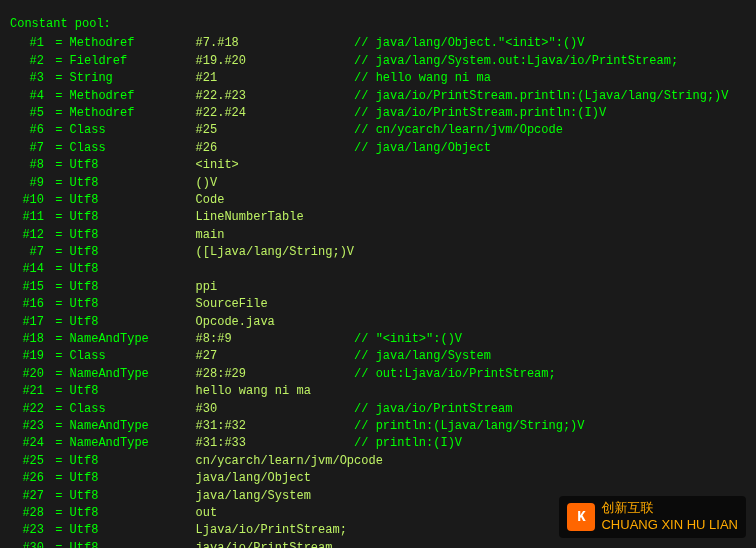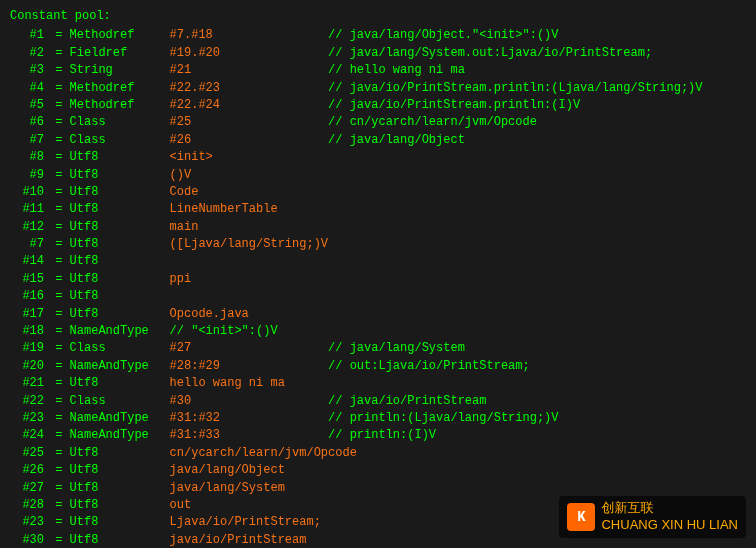--- a/index.html
+++ b/index.html
@@ -11,21 +11,21 @@
       background-color: #1a1a1a;
       color: #00ff00;
       font-family: 'Courier New', Courier, monospace;
       font-size: 12px;
       width: 756px;
       height: 548px;
       overflow: hidden;
       position: relative;
     }
     .code-container {
-      padding: 8px 10px;
+      padding: 16px 10px;
       line-height: 1.45;
       width: 100%;
       height: 100%;
       overflow: hidden;
       position: relative;
     }
     .code-line {
       display: flex;
       white-space: pre;
     }
@@ -37,22 +37,23 @@
     }
     .col-eq {
       color: #00ff00;
       min-width: 16px;
     }
     .col-type {
       color: #00ff00;
       min-width: 100px;
     }
     .col-ref {
-      color: #f97316;
+      color: #bef264;
       min-width: 90px;
+      margin-left: 26px;
     }
     .col-comment {
       color: #00ff00;
     }
     .header-line {
       color: #00ff00;
       margin-bottom: 2px;
     }
     .watermark {
       position: absolute;
@@ -98,23 +99,23 @@
       <div class="code-line"><span class="col-num"> #6</span><span class="col-eq"> = </span><span class="col-type">Class       </span><span class="col-ref">#25                   </span><span class="col-comment">// cn/ycarch/learn/jvm/Opcode</span></div>
       <div class="code-line"><span class="col-num"> #7</span><span class="col-eq"> = </span><span class="col-type">Class       </span><span class="col-ref">#26                   </span><span class="col-comment">// java/lang/Object</span></div>
       <div class="code-line"><span class="col-num"> #8</span><span class="col-eq"> = </span><span class="col-type">Utf8        </span><span class="col-ref">&lt;init&gt;                </span></div>
       <div class="code-line"><span class="col-num"> #9</span><span class="col-eq"> = </span><span class="col-type">Utf8        </span><span class="col-ref">()V                   </span></div>
       <div class="code-line"><span class="col-num">#10</span><span class="col-eq"> = </span><span class="col-type">Utf8        </span><span class="col-ref">Code                  </span></div>
       <div class="code-line"><span class="col-num">#11</span><span class="col-eq"> = </span><span class="col-type">Utf8        </span><span class="col-ref">LineNumberTable       </span></div>
       <div class="code-line"><span class="col-num">#12</span><span class="col-eq"> = </span><span class="col-type">Utf8        </span><span class="col-ref">main                  </span></div>
       <div class="code-line"><span class="col-num">#7</span><span class="col-eq"> = </span><span class="col-type">Utf8        </span><span class="col-ref">([Ljava/lang/String;)V</span></div>
       <div class="code-line"><span class="col-num">#14</span><span class="col-eq"> = </span><span class="col-type">Utf8        </span></div>
       <div class="code-line"><span class="col-num">#15</span><span class="col-eq"> = </span><span class="col-type">Utf8        </span><span class="col-ref">ppi                   </span></div>
-      <div class="code-line"><span class="col-num">#16</span><span class="col-eq"> = </span><span class="col-type">Utf8        </span></div>
+      <div class="code-line"><span class="col-num">#16</span><span class="col-eq"> = </span><span class="col-type">Utf8        </span><span class="col-ref">SourceFile            </span></div>
       <div class="code-line"><span class="col-num">#17</span><span class="col-eq"> = </span><span class="col-type">Utf8        </span><span class="col-ref">Opcode.java           </span></div>
-      <div class="code-line"><span class="col-num">#18</span><span class="col-eq"> = </span><span class="col-type">NameAndType </span><span class="col-comment">// "&lt;init&gt;":()V</span></div>
+      <div class="code-line"><span class="col-num">#18</span><span class="col-eq"> = </span><span class="col-type">NameAndType </span><span class="col-ref">#8:#9                 </span><span class="col-comment">// "&lt;init&gt;":()V</span></div>
       <div class="code-line"><span class="col-num">#19</span><span class="col-eq"> = </span><span class="col-type">Class       </span><span class="col-ref">#27                   </span><span class="col-comment">// java/lang/System</span></div>
       <div class="code-line"><span class="col-num">#20</span><span class="col-eq"> = </span><span class="col-type">NameAndType </span><span class="col-ref">#28:#29               </span><span class="col-comment">// out:Ljava/io/PrintStream;</span></div>
       <div class="code-line"><span class="col-num">#21</span><span class="col-eq"> = </span><span class="col-type">Utf8        </span><span class="col-ref">hello wang ni ma      </span></div>
       <div class="code-line"><span class="col-num">#22</span><span class="col-eq"> = </span><span class="col-type">Class       </span><span class="col-ref">#30                   </span><span class="col-comment">// java/io/PrintStream</span></div>
       <div class="code-line"><span class="col-num">#23</span><span class="col-eq"> = </span><span class="col-type">NameAndType </span><span class="col-ref">#31:#32               </span><span class="col-comment">// println:(Ljava/lang/String;)V</span></div>
       <div class="code-line"><span class="col-num">#24</span><span class="col-eq"> = </span><span class="col-type">NameAndType </span><span class="col-ref">#31:#33               </span><span class="col-comment">// println:(I)V</span></div>
       <div class="code-line"><span class="col-num">#25</span><span class="col-eq"> = </span><span class="col-type">Utf8        </span><span class="col-ref">cn/ycarch/learn/jvm/Opcode</span></div>
       <div class="code-line"><span class="col-num">#26</span><span class="col-eq"> = </span><span class="col-type">Utf8        </span><span class="col-ref">java/lang/Object      </span></div>
       <div class="code-line"><span class="col-num">#27</span><span class="col-eq"> = </span><span class="col-type">Utf8        </span><span class="col-ref">java/lang/System      </span></div>
       <div class="code-line"><span class="col-num">#28</span><span class="col-eq"> = </span><span class="col-type">Utf8        </span><span class="col-ref">out                   </span></div>

